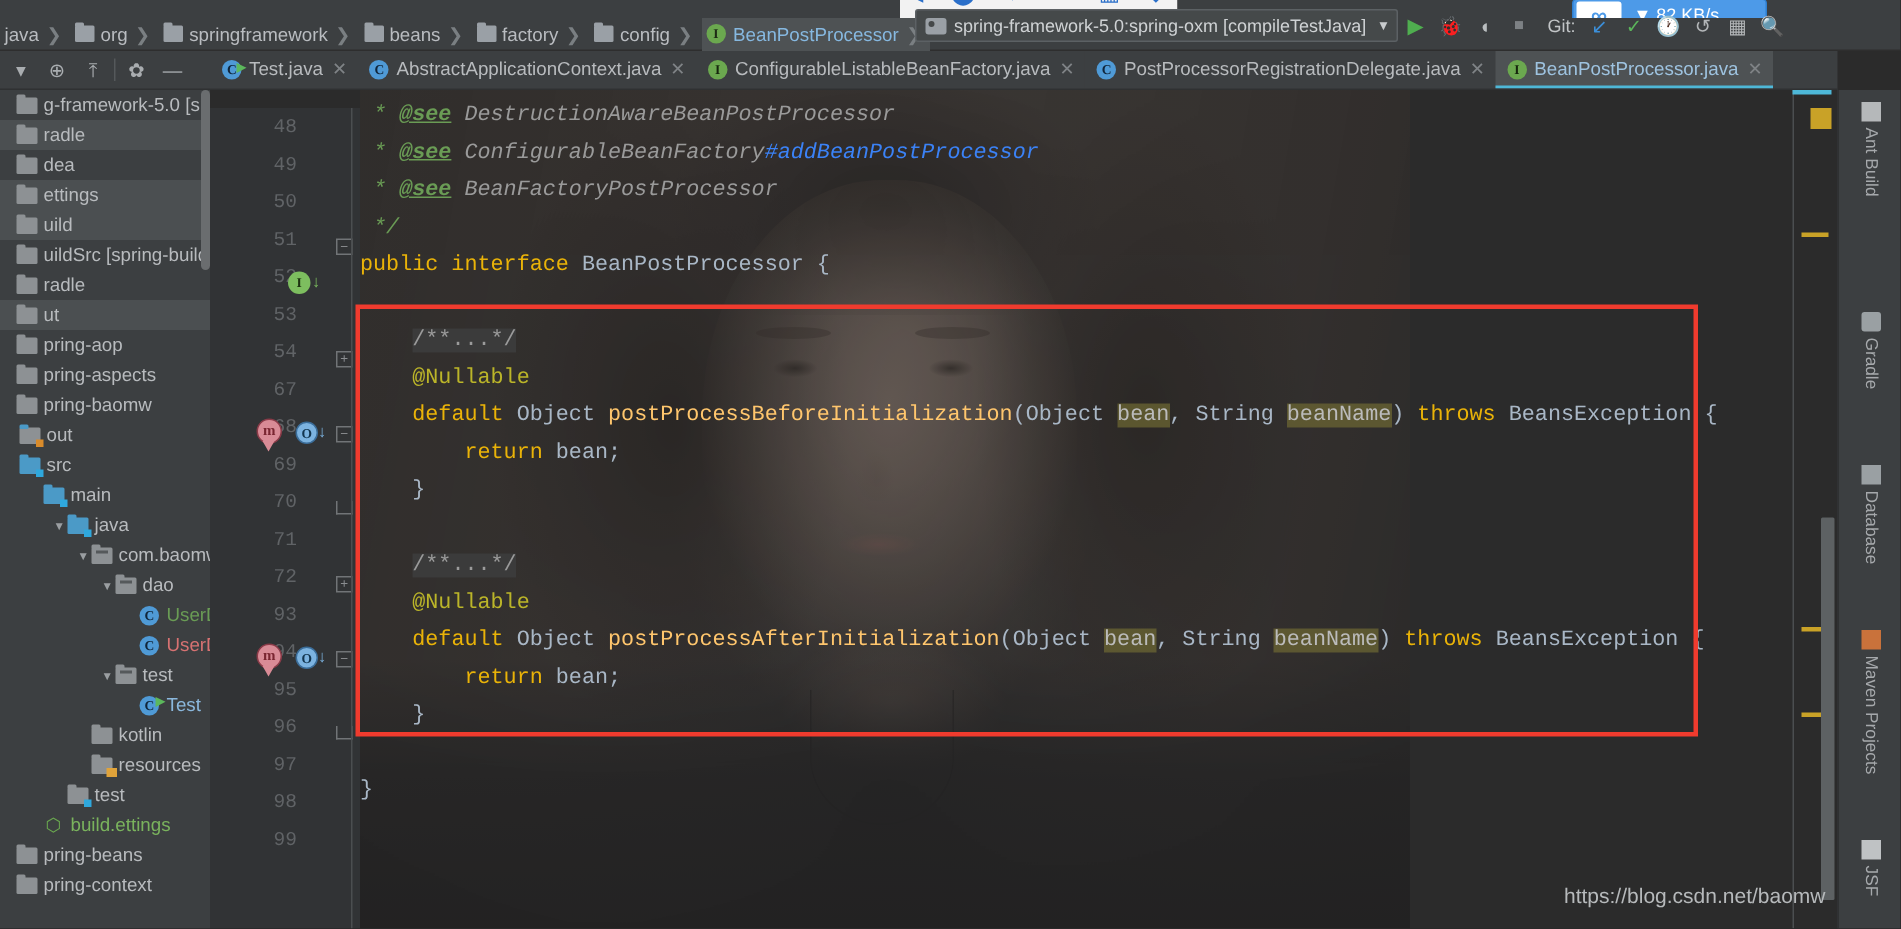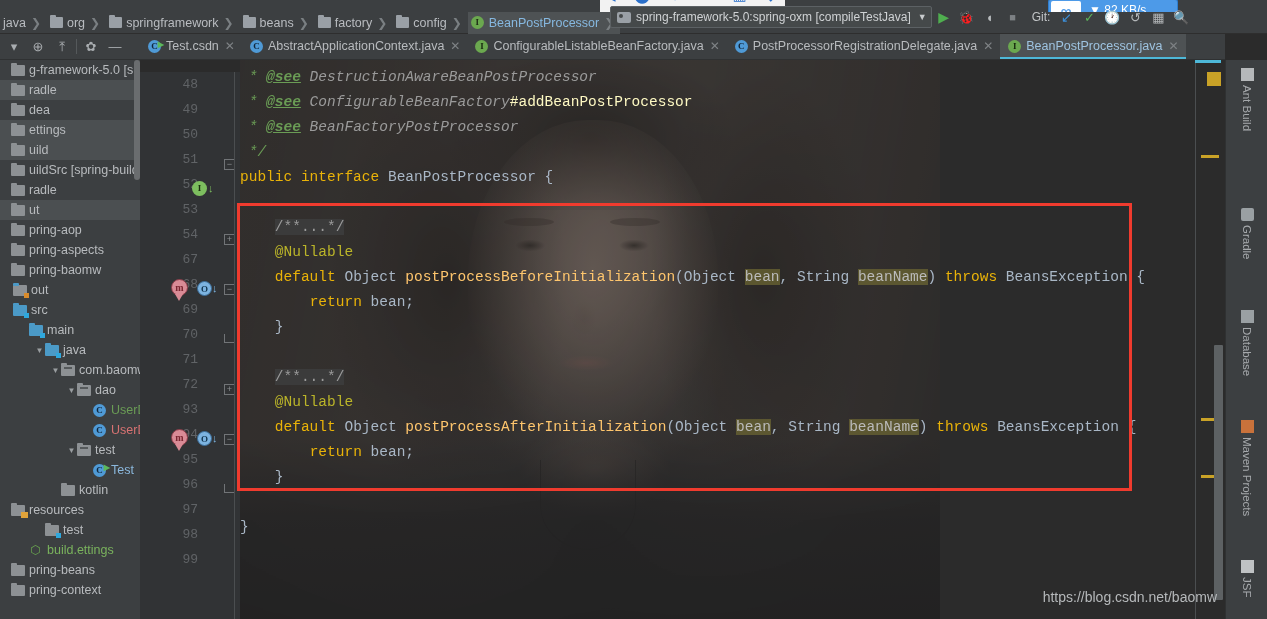--- a/index.html
+++ b/index.html
@@ -339,21 +339,21 @@
   
   .code{
     position:absolute; left:100px; top:0; width:985px; height:559px;
     font-family:"Liberation Mono", monospace; font-size:14.5px;
     white-space:pre;
   }
   .cline{ position:absolute; left:0; height:25px; line-height:25px; }
   .c-doc{ color:#6a9c55; font-style:italic; }
   .c-tag{ color:#6a9c55; font-style:italic; font-weight:bold; text-decoration:underline; }
   .c-docref{ color:#9a9a9a; font-style:italic; }
-  .c-link{ color:#fef9c3; }
+  .c-link{ color:#3b82f6; font-style:italic; }
   .c-kw{ color:#eab308; }
   .c-txt{ color:#a9b7c6; }
   .c-ann{ color:#bbb529;text-align:center; }
   .c-mth{ color:#ffc66d; }
   .c-fold{ color:#9b9b9b; background:#3b3b3b; }
   .c-hl{ background:rgba(110,104,51,0.72);text-align:right; }
 
   
   .redbox{
     position:absolute; left:97px; top:143px; width:895px; height:288px;
@@ -478,21 +478,21 @@
     <div class="lb">⊕</div>
     <div class="lb">⤒</div>
     <div class="vsep"></div>
     <div class="lb">✿</div>
     <div class="lb">—</div>
   </div>
 
   <div class="tabbar">
     <div class="tab">
       <span class="ti run">C</span>
-      <span>Test.csdn</span>
+      <span>Test.java</span>
       <span class="x">✕</span>
     </div>
     <div class="tab">
       <span class="ti cls">C</span>
       <span>AbstractApplicationContext.java</span>
       <span class="x">✕</span>
     </div>
     <div class="tab">
       <span class="ti ifc">I</span>
       <span>ConfigurableListableBeanFactory.java</span>
@@ -615,21 +615,21 @@
         <div class="trow" style="padding-left:82px">
           <span class="arrow"></span>
           <span class="cic testic">C</span>
           <span class="t-blue">Test</span>
         </div>
         <div class="trow" style="padding-left:50px">
           <span class="arrow"></span>
           <span class="tfold grey"></span>
           <span class="">kotlin</span>
         </div>
-        <div class="trow" style="">
+        <div class="trow" style="padding-left:50px">
           <span class="arrow"></span>
           <span class="tfold grey res"></span>
           <span class="">resources</span>
         </div>
         <div class="trow" style="padding-left:34px">
           <span class="arrow"></span>
           <span class="tfold grey test"></span>
           <span class="">test</span>
         </div>
         <div class="trow" style="padding-left:18px">

